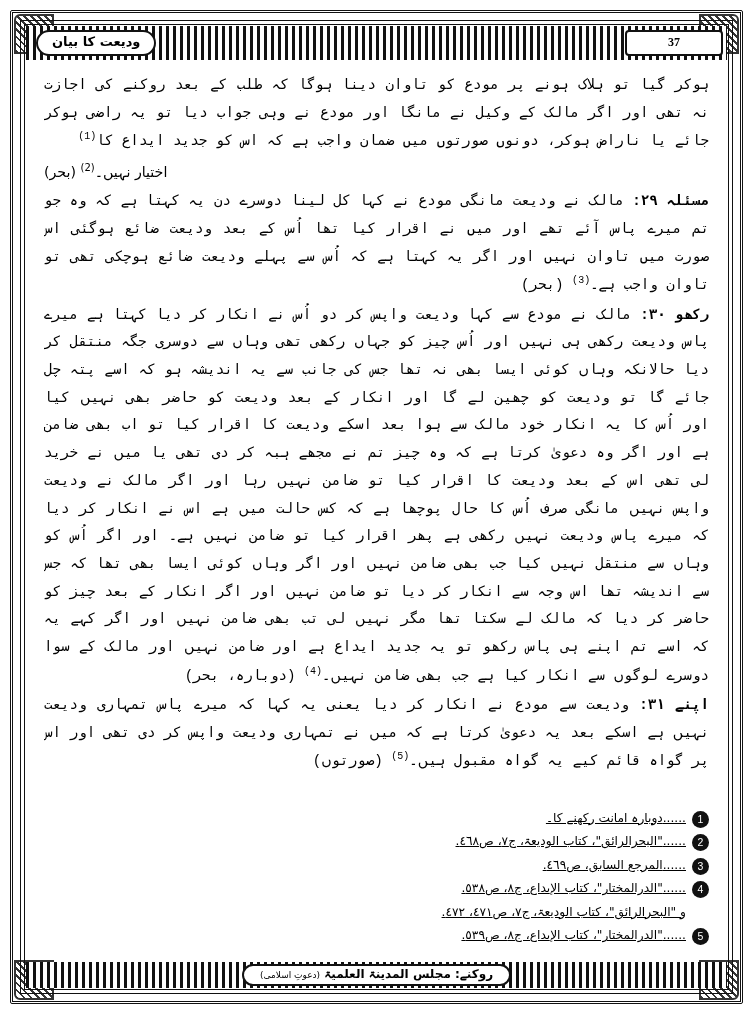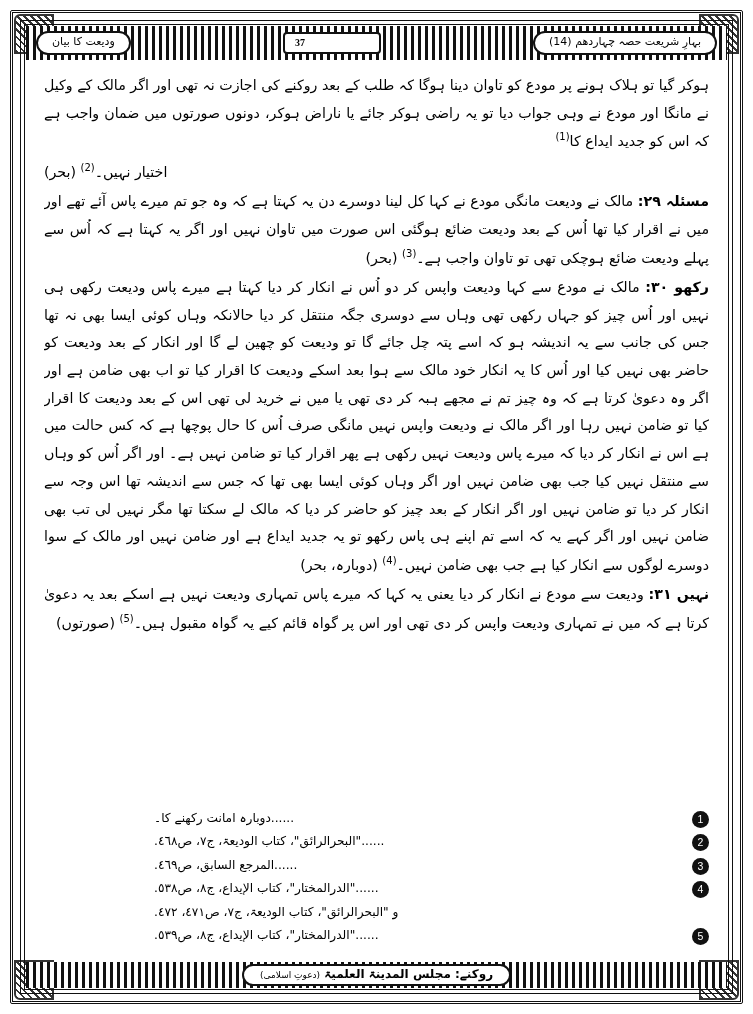--- a/index.html
+++ b/index.html
@@ -67,35 +67,35 @@
     justify-content: space-between;
     box-sizing: border-box;
     padding: 0 4px;
   }
   .hdr-pill {
     background: #ffffff;
     border: 2px solid #111;
     border-radius: 14px;
     padding: 2px 14px 4px 14px;
     font-family: "DejaVu Sans", sans-serif;
-    font-size: 11px;
-    font-weight: normal;
+    font-size: 13px;
+    font-weight: bold;
     direction: rtl;
     white-space: nowrap;
     line-height: 1.3;
   }
   .hdr-pill.left  { margin-left: 6px; }
   .hdr-pill.right { margin-right: 6px; }
   .hdr-page {
     background: #ffffff;
     border: 2px solid #111;
     border-radius: 4px;
     min-width: 74px;
-    text-align: left;
-    font-size: 10px;
+    text-align: center;
+    font-size: 12px;
     font-weight: bold;
     padding: 3px 10px 4px 10px;
     font-family: "Liberation Serif", serif;
   }
 
   
   .footer-band {
     position: absolute;
     left: 26px; right: 26px; bottom: 26px;
     height: 26px;
@@ -135,21 +135,21 @@
     font-size: 14.2px;
     line-height: 1.95;
     overflow: hidden;
   }
   .para {
     margin: 0 0 2px 0;
     text-align: justify;
     text-align-last: left;
     direction: rtl;
   }
-  .para.firstpara { text-align-last: right; }
+  .para.firstpara { text-align-last: right; font-family: Liberation Mono, monospace; }
   .masala {
     font-weight: bold;
   }
   .sup {
     font-size: 10px;
     vertical-align: super;
     font-weight: normal;
   }
 
   
@@ -179,23 +179,24 @@
     color: #fff;
     font-size: 10.5px;
     line-height: 17px;
     text-align: center;
     font-family: "Liberation Sans", sans-serif;
     margin-top: 4px;
     margin-left: 6px;
   }
   .fn-text {
     flex: 1 1 auto;
-    text-align: left;
+    text-align: right;
     direction: rtl;
     padding-left: 110px;
+    text-decoration: underline;
   }
   .fn-cont .fn-num {
     visibility: hidden;
     background: transparent;
   }
   .dots { letter-spacing: 1px; }
 </style>
 </head>
 <body>
 
@@ -206,21 +207,20 @@
   <div class="frame-inner2"></div>
 
   <div class="corner tl"></div>
   <div class="corner tr"></div>
   <div class="corner bl"></div>
   <div class="corner br"></div>
 
   <div class="header-band">
     <div class="hdr-pill left">ودیعت کا بیان</div>
     <div class="hdr-page">37</div>
-    <div class="hdr-pill right">بہارِ شریعت حصہ چہاردھم (14)</div>
   </div>
 
   <div class="content">
 
     <p class="para firstpara">
       <span>ہوکر گیا تو ہلاک ہونے پر مودع کو تاوان دینا ہوگا کہ طلب کے بعد روکنے کی اجازت نہ تھی اور اگر مالک کے وکیل نے مانگا اور مودع نے وہی جواب دیا تو یہ راضی ہوکر جائے یا ناراض ہوکر، دونوں صورتوں میں ضمان واجب ہے کہ اس کو جدید ایداع کا</span><span class="sup">(1)</span>
     </p>
     <p class="para" style="text-align:center;">
       <span>اختیار نہیں۔</span><span class="sup">(2)</span>
       <span>(بحر)</span>
@@ -232,21 +232,21 @@
       <span>(بحر)</span>
     </p>
 
     <p class="para firstpara">
       <span class="masala">رکھو ۳۰:</span>
       <span>مالک نے مودع سے کہا ودیعت واپس کر دو اُس نے انکار کر دیا کہتا ہے میرے پاس ودیعت رکھی ہی نہیں اور اُس چیز کو جہاں رکھی تھی وہاں سے دوسری جگہ منتقل کر دیا حالانکہ وہاں کوئی ایسا بھی نہ تھا جس کی جانب سے یہ اندیشہ ہو کہ اسے پتہ چل جائے گا تو ودیعت کو چھین لے گا اور انکار کے بعد ودیعت کو حاضر بھی نہیں کیا اور اُس کا یہ انکار خود مالک سے ہوا بعد اسکے ودیعت کا اقرار کیا تو اب بھی ضامن ہے اور اگر وہ دعویٰ کرتا ہے کہ وہ چیز تم نے مجھے ہبہ کر دی تھی یا میں نے خرید لی تھی اس کے بعد ودیعت کا اقرار کیا تو ضامن نہیں رہا اور اگر مالک نے ودیعت واپس نہیں مانگی صرف اُس کا حال پوچھا ہے کہ کس حالت میں ہے اس نے انکار کر دیا کہ میرے پاس ودیعت نہیں رکھی ہے پھر اقرار کیا تو ضامن نہیں ہے۔ اور اگر اُس کو وہاں سے منتقل نہیں کیا جب بھی ضامن نہیں اور اگر وہاں کوئی ایسا بھی تھا کہ جس سے اندیشہ تھا اس وجہ سے انکار کر دیا تو ضامن نہیں اور اگر انکار کے بعد چیز کو حاضر کر دیا کہ مالک لے سکتا تھا مگر نہیں لی تب بھی ضامن نہیں اور اگر کہے یہ کہ اسے تم اپنے ہی پاس رکھو تو یہ جدید ایداع ہے اور ضامن نہیں اور مالک کے سوا دوسرے لوگوں سے انکار کیا ہے جب بھی ضامن نہیں۔</span><span class="sup">(4)</span>
       <span>(دوبارہ، بحر)</span>
     </p>
 
     <p class="para firstpara">
-      <span class="masala">نہیں ۳۱:</span>
+      <span class="masala">اپنے ۳۱:</span>
       <span>ودیعت سے مودع نے انکار کر دیا یعنی یہ کہا کہ میرے پاس تمہاری ودیعت نہیں ہے اسکے بعد یہ دعویٰ کرتا ہے کہ میں نے تمہاری ودیعت واپس کر دی تھی اور اس پر گواہ قائم کیے یہ گواہ مقبول ہیں۔</span><span class="sup">(5)</span>
       <span>(صورتوں)</span>
     </p>
 
   </div>
 
   <div class="footnotes">
 
     <div class="fn-row">
       <div class="fn-num">1</div>

